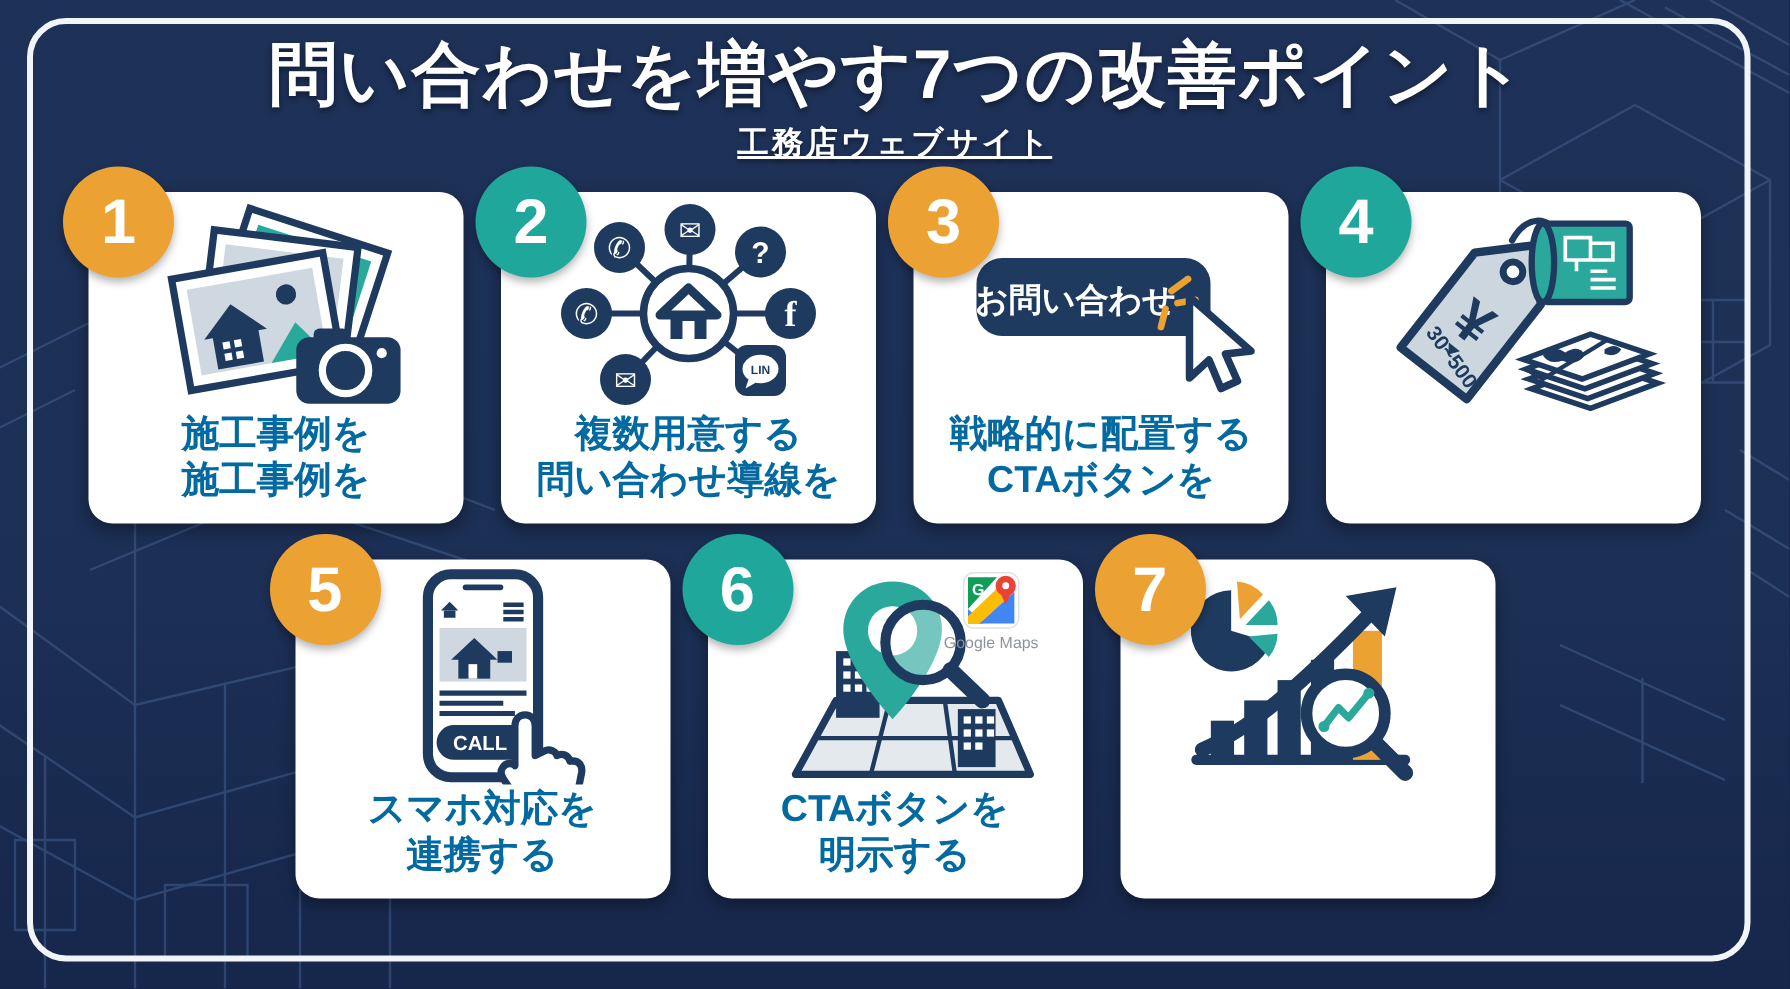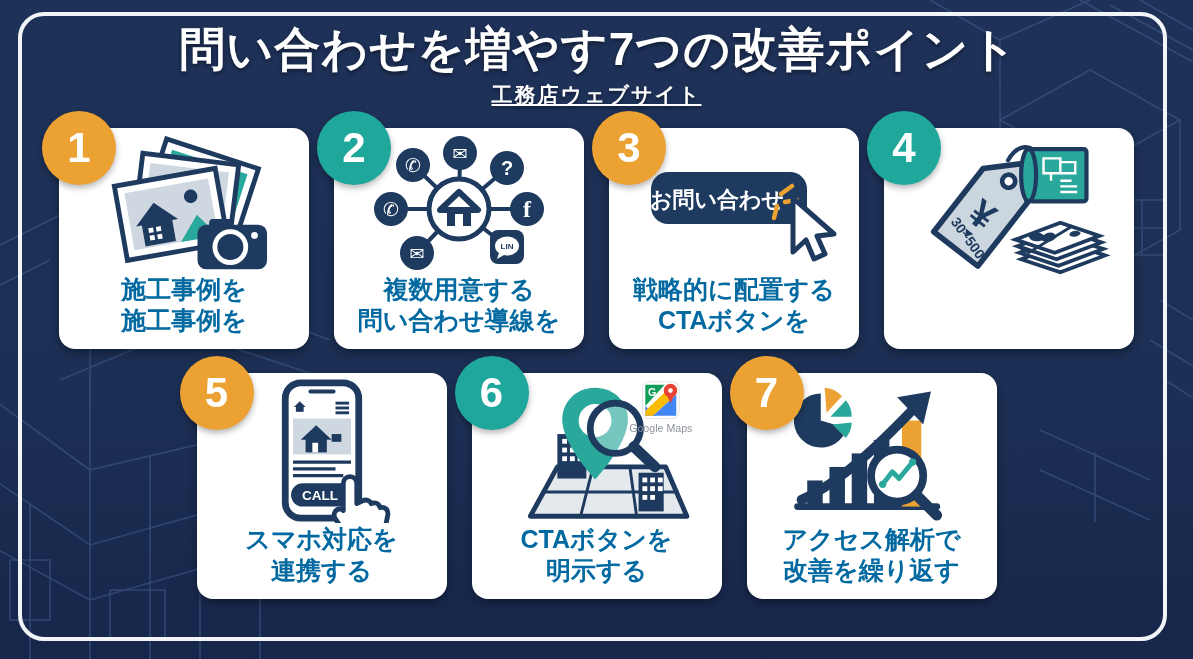--- a/index.html
+++ b/index.html
@@ -331,20 +331,16 @@
             </g>
             <g>
               <circle cx="131" cy="101" r="27" fill="#fff" stroke="#1e3a5f" stroke-width="8"></circle>
               <polyline points="116,110 126,97 133,104 147,87" fill="none" stroke="#2aa89c" stroke-width="5" stroke-linecap="round" stroke-linejoin="round"></polyline>
               <circle cx="116" cy="110" r="3.8" fill="#2aa89c"></circle>
               <circle cx="147" cy="87" r="3.8" fill="#2aa89c"></circle>
               <line x1="151" y1="121" x2="172" y2="142" stroke="#1e3a5f" stroke-width="11" stroke-linecap="round"></line>
             </g>
           </svg>
         </div>
-        <div class="label">
-          <div>アクセス解析で</div>
-          <div>改善を繰り返す</div>
-        </div>
       </div>
     </div>
   </div>
 </div>
 
 </body></html>

